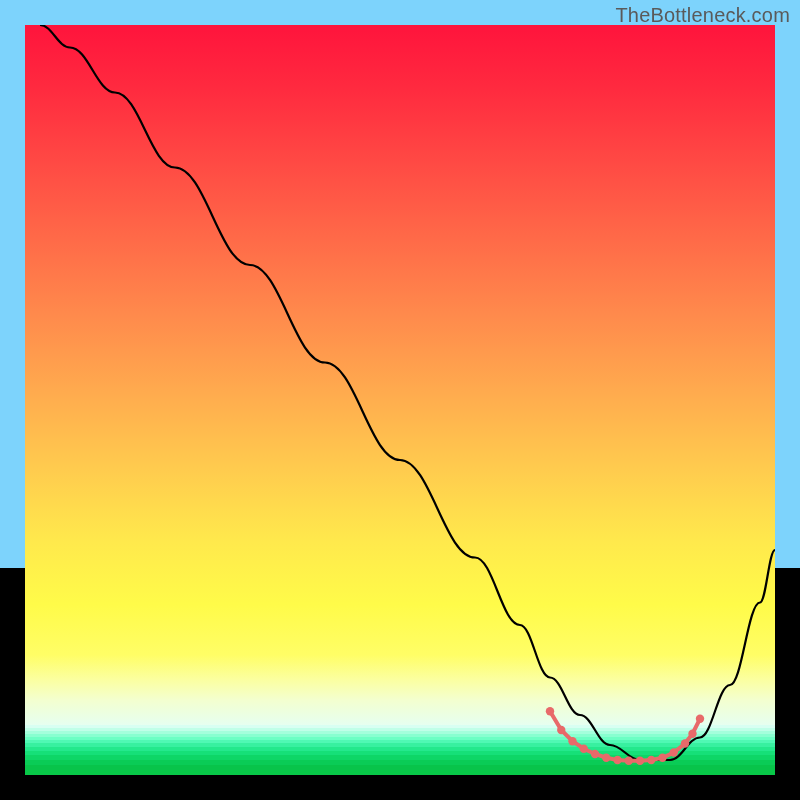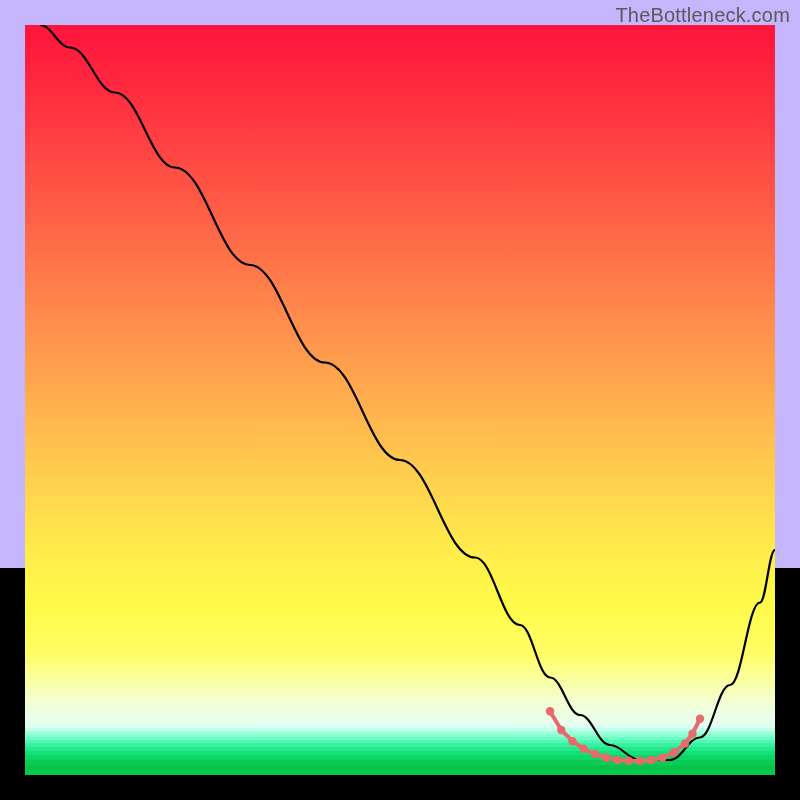--- a/index.html
+++ b/index.html
@@ -8,21 +8,21 @@
     width: 800px;
     height: 800px;
     background: #000;
     overflow: hidden;
     font-family: Arial, Helvetica, sans-serif;
   }
   .frame {
     position: relative;
     width: 800px;
     height: 568px;
-    background: #c4b5fd;
+    background: #7dd3fc;
   }
   .watermark {
     position: absolute;
     top: 4px;
     right: 10px;
     color: #5a5a5a;
     font-size: 20px;
     font-weight: 500;
     letter-spacing: 0.2px;
     z-index: 5;

